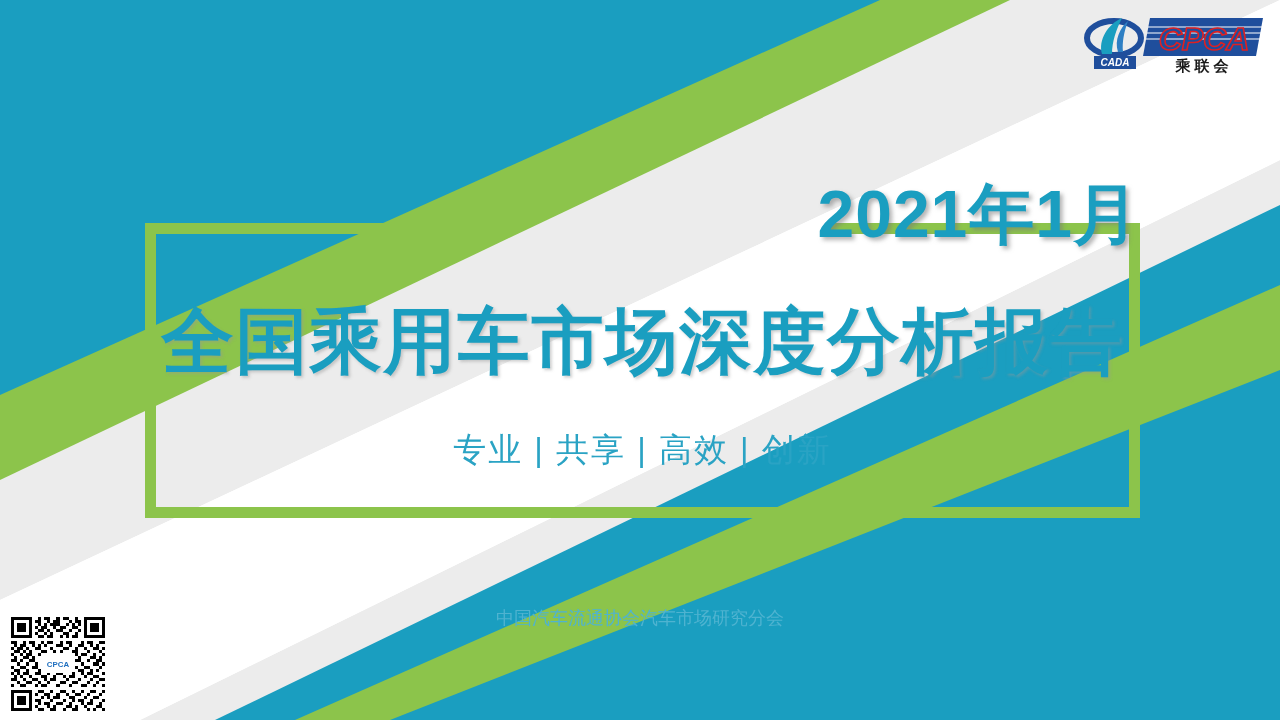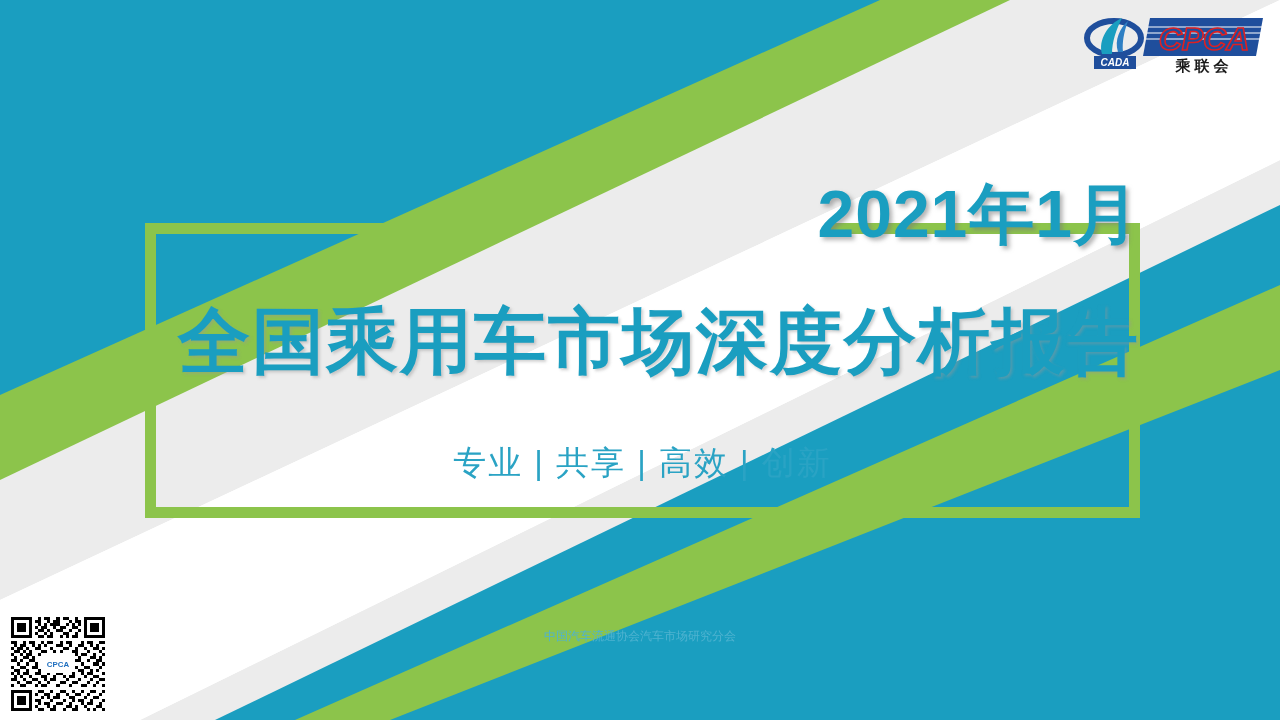--- a/index.html
+++ b/index.html
@@ -57,62 +57,60 @@
     letter-spacing: 1px;
     line-height: 1;
     white-space: nowrap;
     text-shadow: 3px 3px 4px rgba(120,120,120,0.55);
   }
   #main-heading {
     position: absolute;
     left: 0;
     top: 82px;
     width: 995px;
-    text-align: right;
+    text-align: center;
     font-size: 72px;
     font-weight: bold;
     color: #1A9EC0;
     letter-spacing: 2px;
     line-height: 1;
     white-space: nowrap;
     text-shadow: 2px 2px 3px rgba(150,150,150,0.45);
   }
   #tagline {
     position: absolute;
     left: 0;
     top: 205px;
     width: 995px;
     text-align: center;
     font-size: 33px;
     color: #2AA3C4;
     letter-spacing: 2px;
     white-space: nowrap;
-    margin-top: 13px;
   }
 
   
   #logo {
     position: absolute;
     left: 1078px;
     top: 12px;
     width: 185px;
     height: 62px;
   }
 
   
   #footer {
     position: absolute;
     left: 340px;
     top: 608px;
     width: 600px;
     text-align: center;
     color: #4FB3D0;
-    font-size: 12px;
+    font-size: 18px;
     line-height: 21px;
-    margin-top: 18px;
   }
   #footer div { white-space: nowrap; }
 
   
   #qr {
     position: absolute;
     left: 8px;
     top: 614px;
     width: 100px;
     height: 100px;

